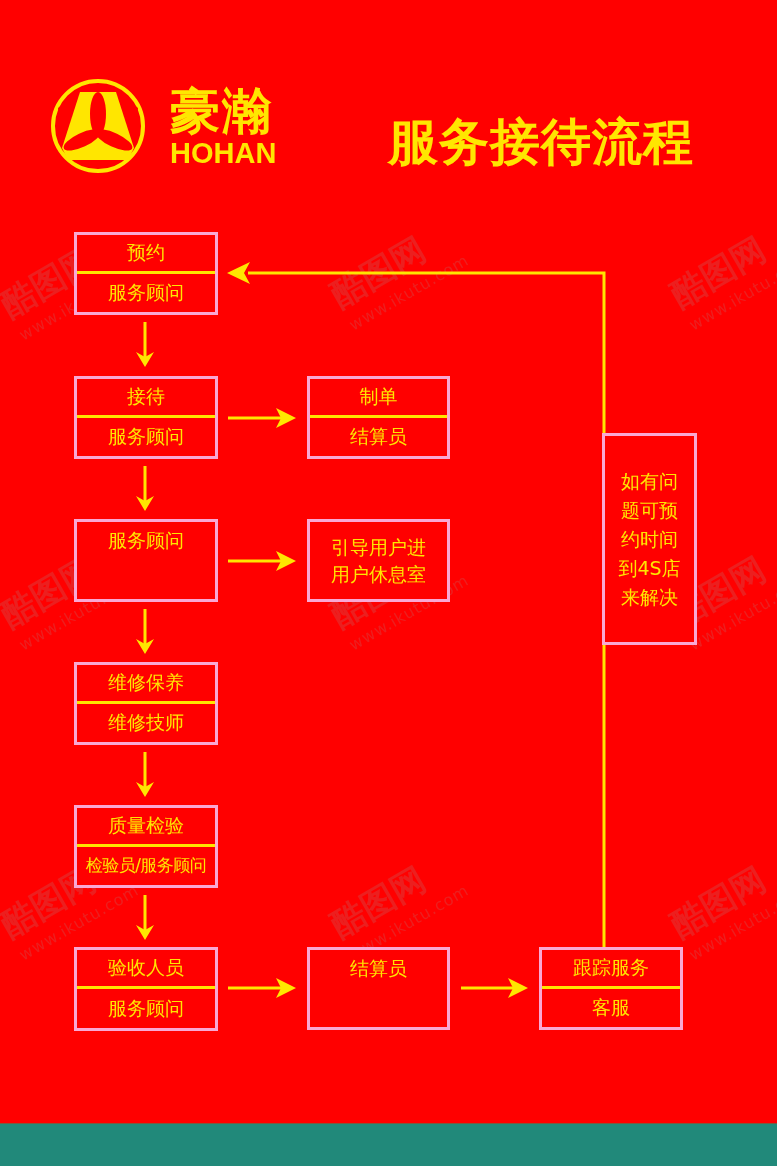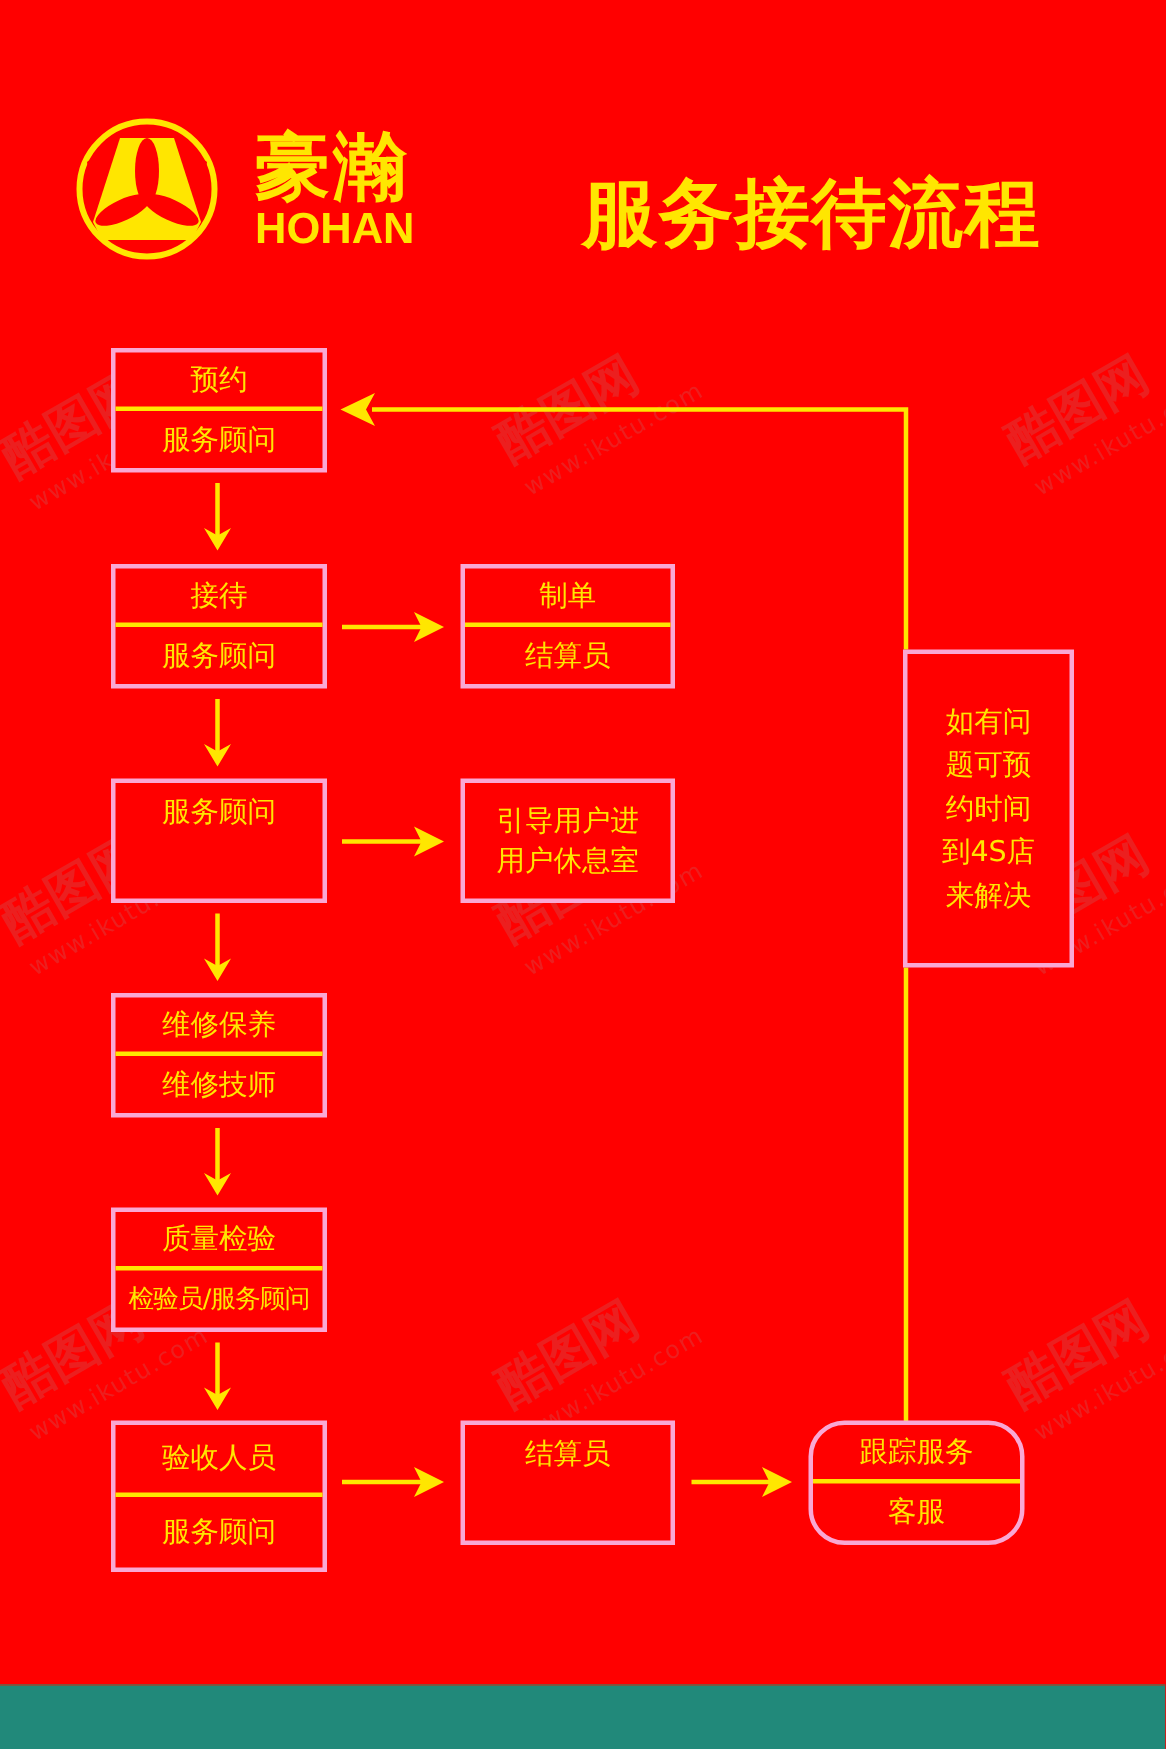--- a/index.html
+++ b/index.html
@@ -127,44 +127,44 @@
   <div class="cell">服务顾问</div>
 </div>
 <div class="node two" style="left:74px;top:662px;width:144px;height:83px;">
   <div class="cell top">维修保养</div>
   <div class="cell">维修技师</div>
 </div>
 <div class="node two" style="left:74px;top:805px;width:144px;height:83px;">
   <div class="cell top">质量检验</div>
   <div class="cell small">检验员/服务顾问</div>
 </div>
-<div class="node two" style="left:74px;top:947px;width:144px;height:101px;">
+<div class="node two" style="left:74px;top:947px;width:144px;height:84px;">
   <div class="cell top">验收人员</div>
   <div class="cell">服务顾问</div>
 </div>
 
 <div class="node two" style="left:307px;top:376px;width:143px;height:83px;">
   <div class="cell top">制单</div>
   <div class="cell">结算员</div>
 </div>
 <div class="node" style="left:307px;top:519px;width:143px;height:83px;">
   <div class="multi">
     <span>引导用户进</span>
     <span>用户休息室</span>
   </div>
 </div>
 <div class="node two" style="left:307px;top:947px;width:143px;height:83px;">
   <div class="cell">结算员</div>
 </div>
-<div class="node two" style="left:539px;top:947px;width:144px;height:83px;border-radius:24px;">
+<div class="node two" style="left:539px;top:947px;width:144px;height:83px;">
   <div class="cell top">跟踪服务</div>
   <div class="cell">客服</div>
 </div>
 
-<div class="node" style="left:602px;top:433px;width:114px;height:212px;">
+<div class="node" style="left:602px;top:433px;width:95px;height:212px;">
   <div class="multi" style="line-height:29px;">
     <span>如有问</span>
     <span>题可预</span>
     <span>约时间</span>
     <span>到4S店</span>
     <span>来解决</span>
   </div>
 </div>
 
 <div class="bottom-band"></div>

